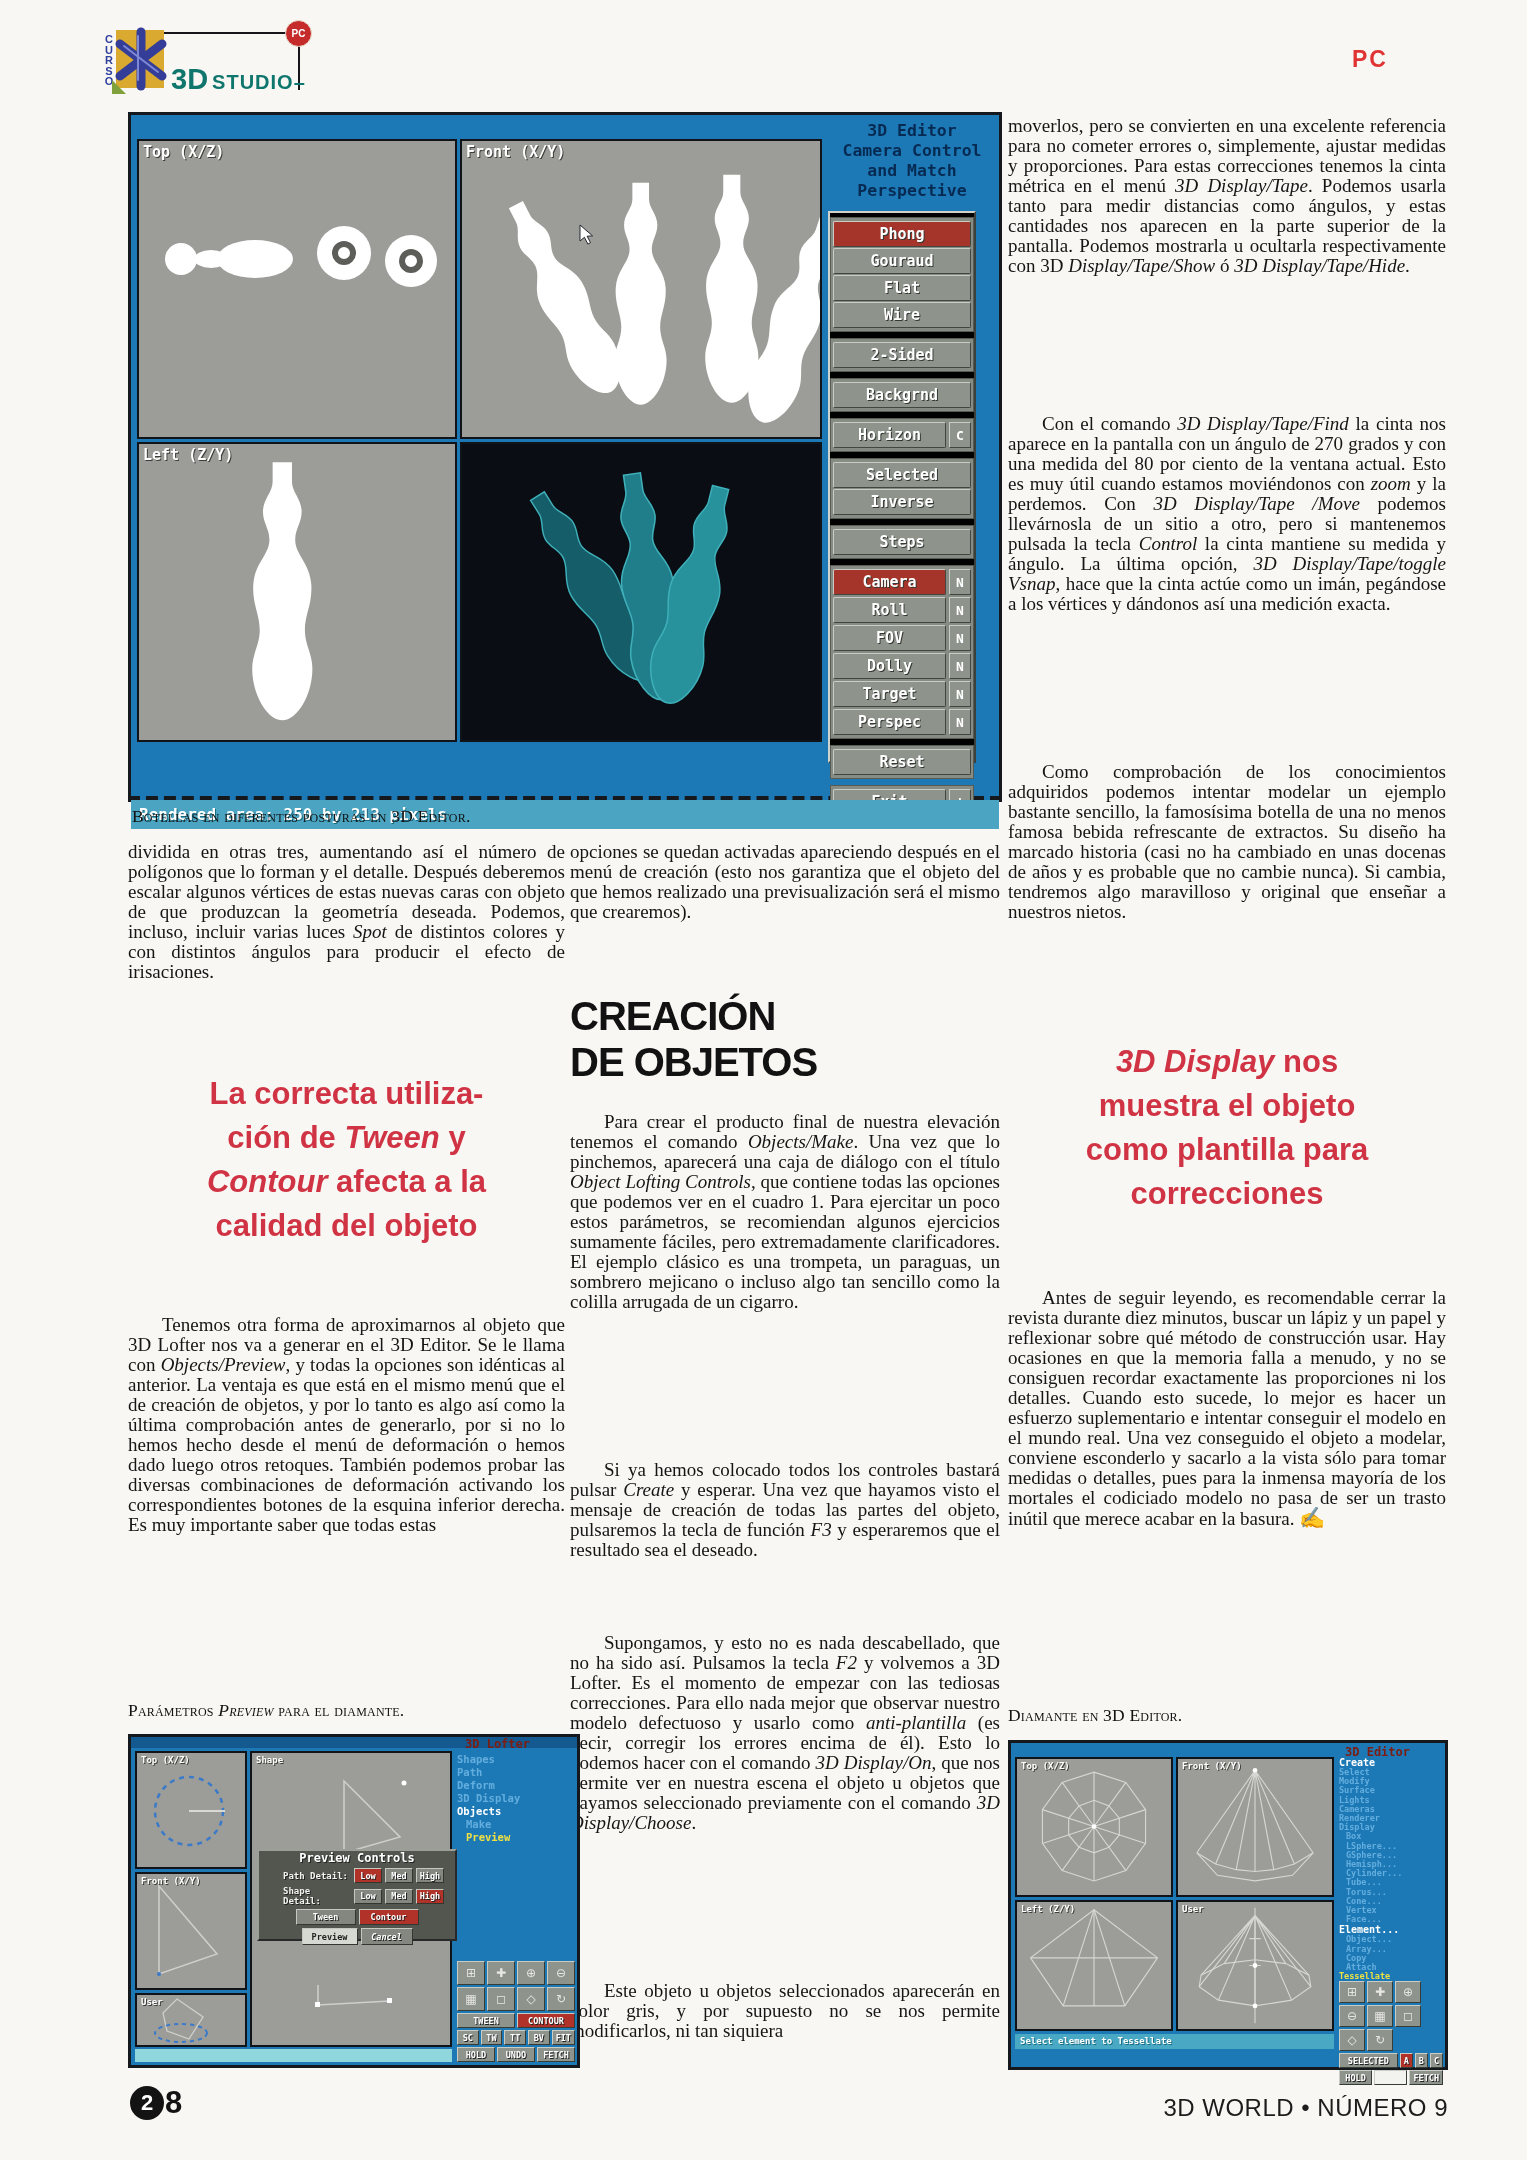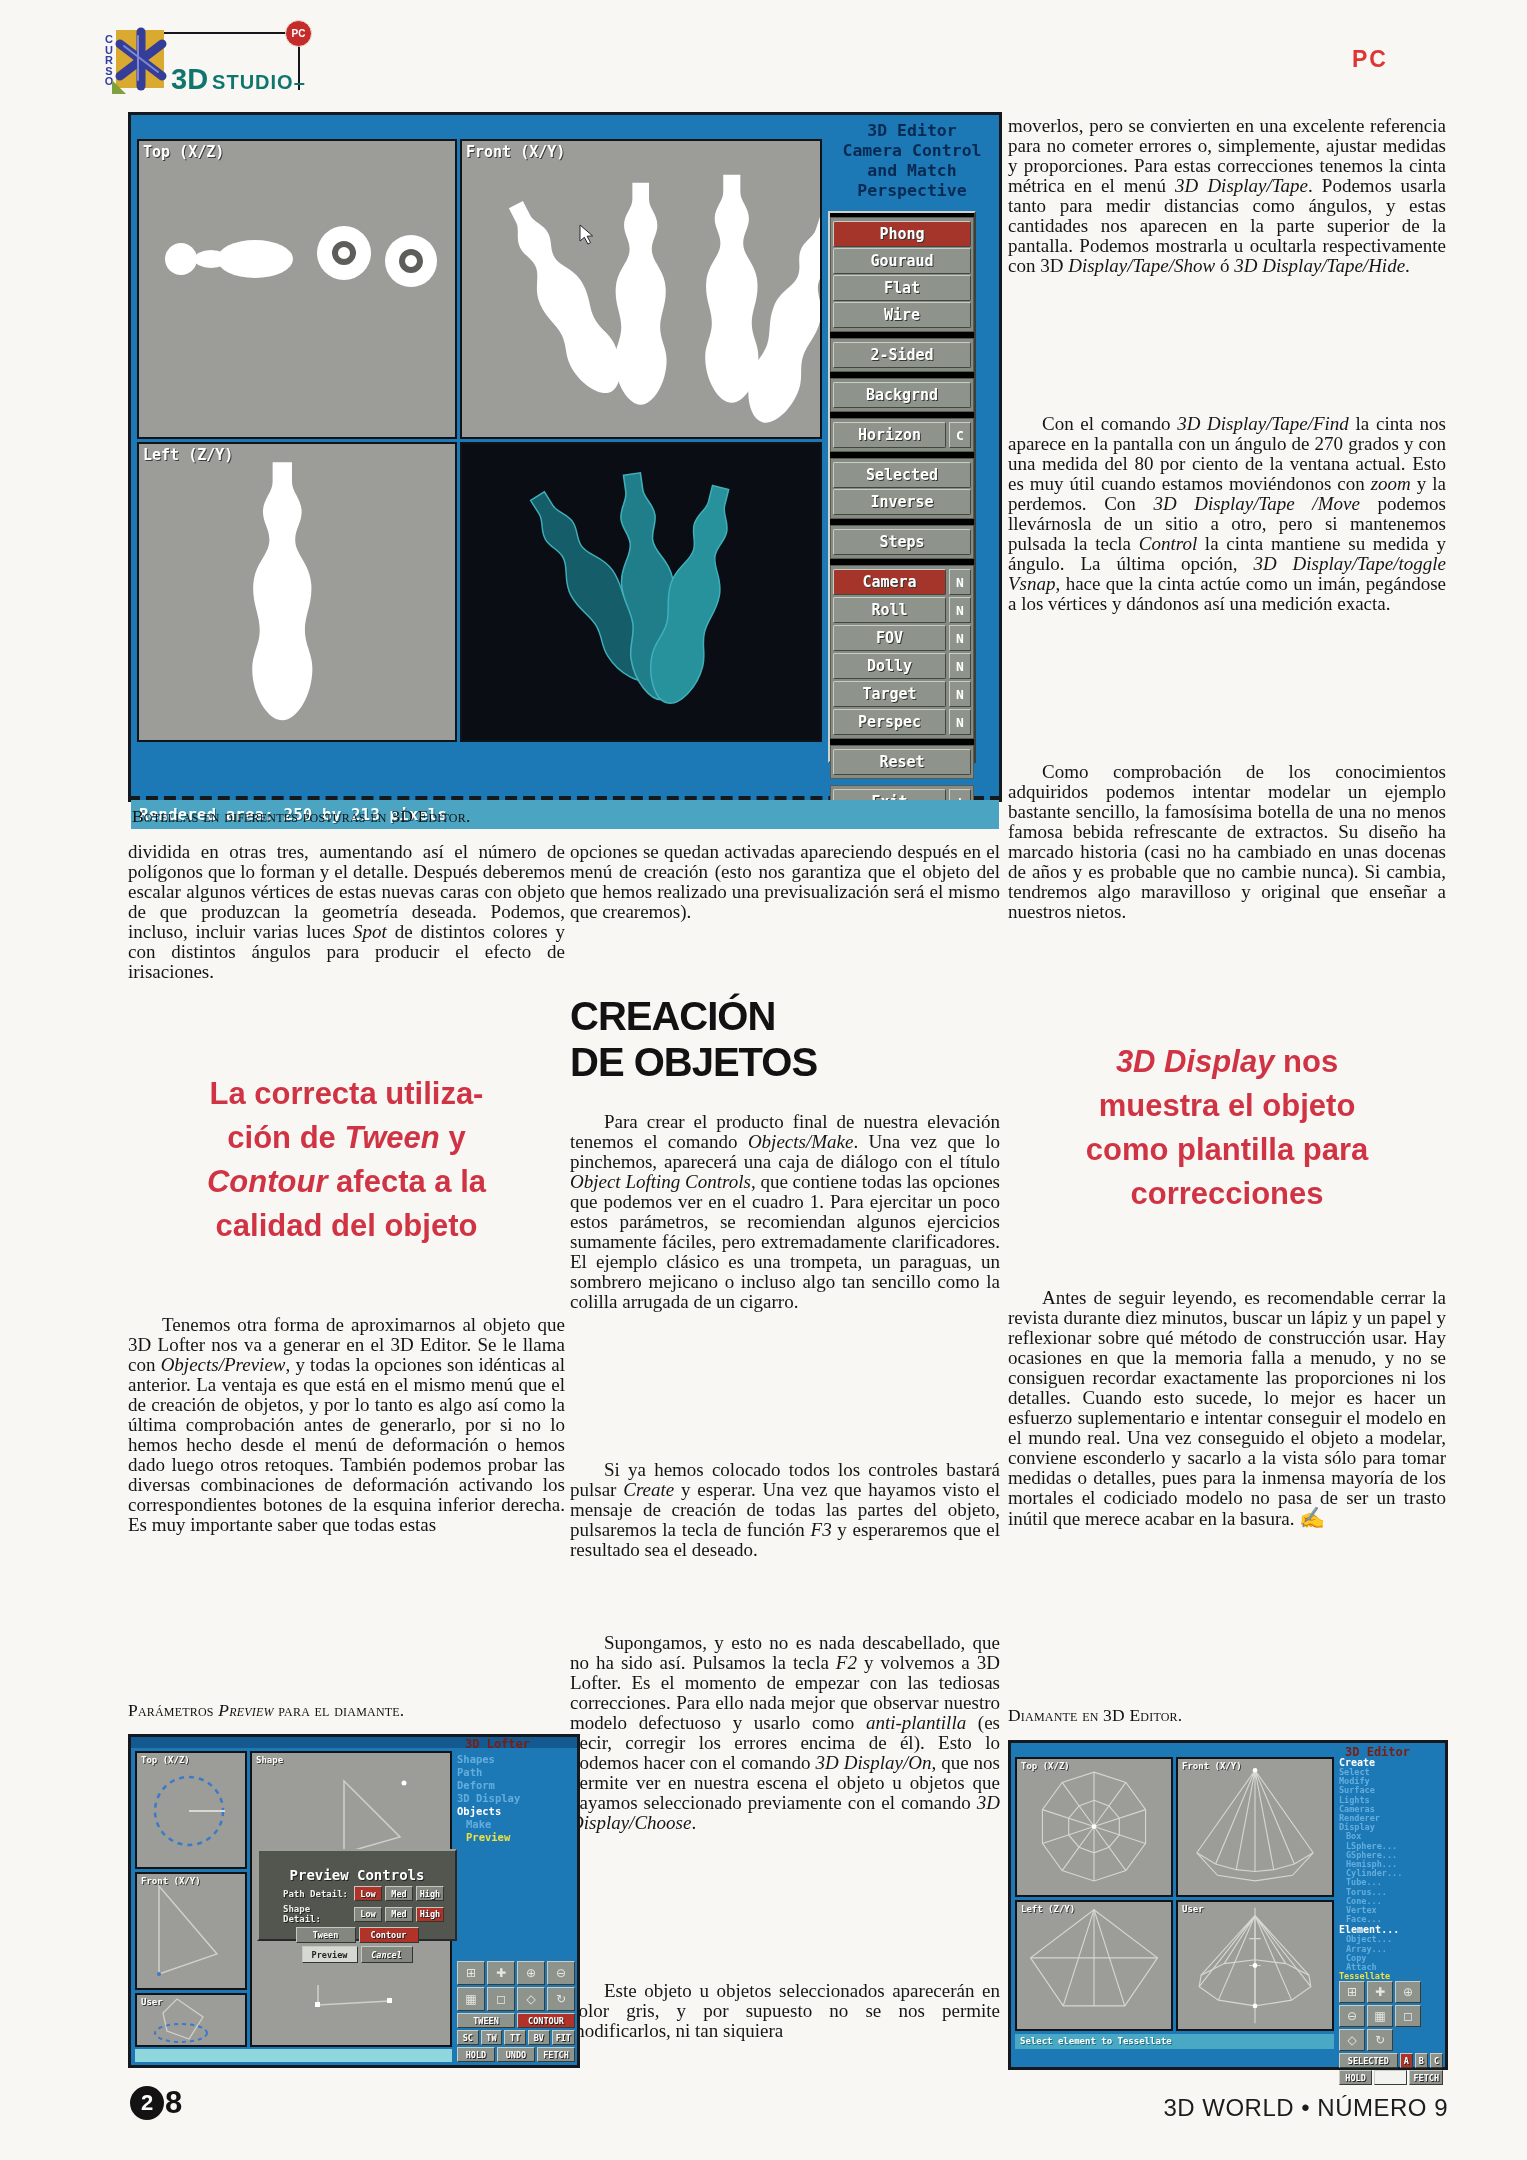--- a/index.html
+++ b/index.html
@@ -87,21 +87,21 @@
   .vp-ltop{left:4px;top:14px;width:112px;height:118px;}
   .vp-lfront{left:4px;top:135px;width:112px;height:118px;}
   .vp-luser{left:4px;top:256px;width:112px;height:54px;}
   .vp-lshape{left:119px;top:14px;width:202px;height:296px;}
   #shot2 .sidebar{position:absolute;left:326px;top:16px;width:118px;
                   font:bold 10.5px/13px "DejaVu Sans Mono",monospace;}
   .lstatus{position:absolute;left:4px;top:312px;width:317px;height:13px;background:#8fd7dc;}
   .ldialog{position:absolute;left:126px;top:112px;width:200px;height:92px;background:#53554f;
            border:2px solid #26282a;border-top-color:#9aa098;border-left-color:#9aa098;
            box-sizing:border-box;font-family:"DejaVu Sans Mono",monospace;font-weight:bold;}
-  .ldialog .dtitle{text-align:center;color:#fff;font-size:14px;margin-top:16px;text-shadow:1px 1px 0 #222;}
+  .ldialog .dtitle{text-align:center;color:#fff;font-size:12px;margin-top:0;text-shadow:1px 1px 0 #222;}
   .drow{display:flex;align-items:center;gap:3px;margin:3px 0 0 8px;}
   .dlabel{color:#f2f2ee;font-size:9px;width:68px;text-shadow:1px 1px 0 #222;margin-left:16px;}
   .dbtn{background:#83877f;border:1px solid #33362f;border-top-color:#c4c8c0;border-left-color:#c4c8c0;
         color:#fff;font-size:8.5px;height:13px;min-width:26px;display:flex;align-items:center;
         justify-content:center;text-shadow:1px 1px 0 #222;}
   .dbtn.red{background:#b03228;}
   .dbtn.wide{min-width:58px;height:14px;}
   .dbtn.lite{background:#d6d8d2;color:#22241f;text-shadow:none;min-width:54px;height:15px;}
   .dbtn.mid{min-width:50px;height:15px;font-style:italic;}
   .drow.center{justify-content:center;margin-left:0;}

